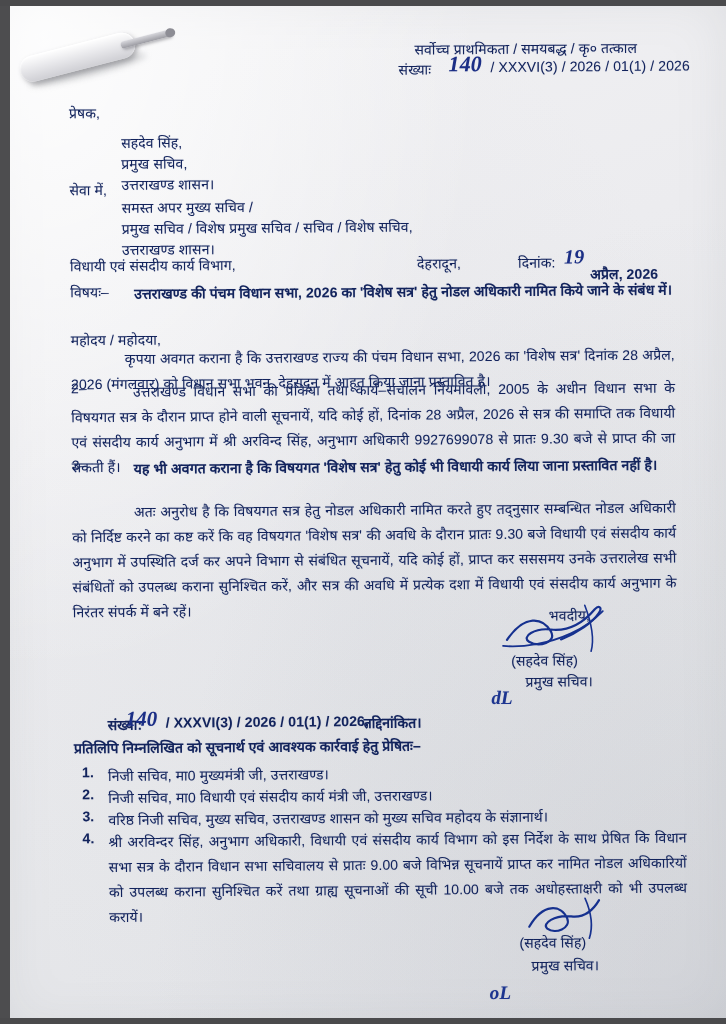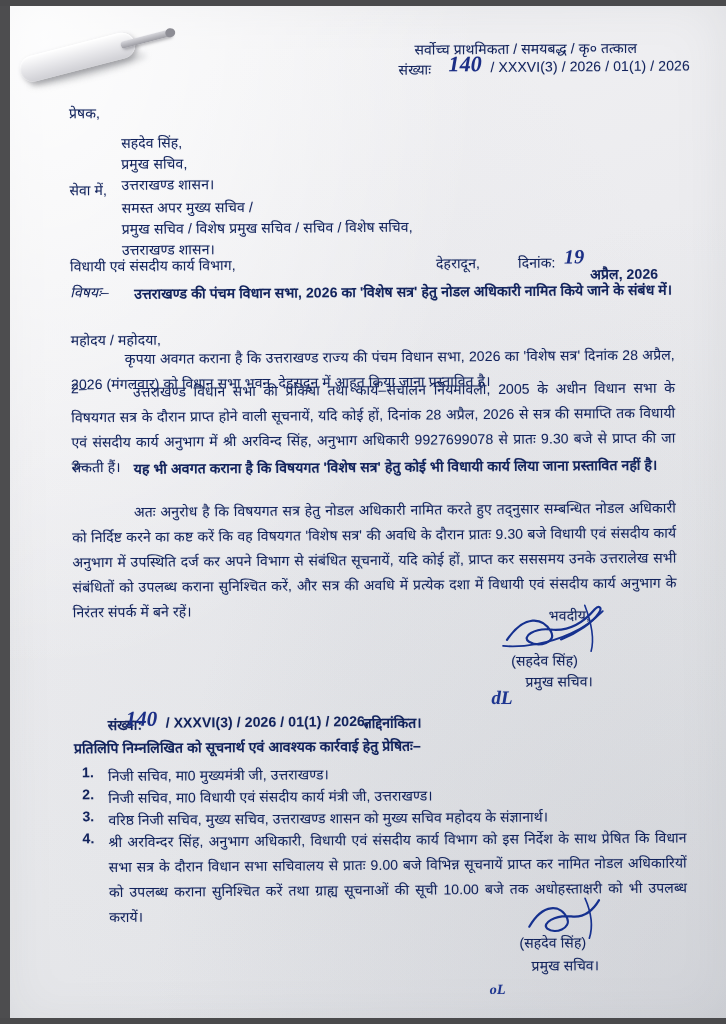--- a/index.html
+++ b/index.html
@@ -151,26 +151,26 @@
     <div class="txt s14 hi" style="left:124px; top:131px;">सहदेव सिंह,</div>
     <div class="txt s14 hi" style="left:124px; top:152px;">प्रमुख सचिव,</div>
     <div class="txt s14 hi" style="left:124px; top:173px;">उत्तराखण्ड शासन।</div>
 
     <div class="txt s14 hi" style="left:72px; top:178px;">सेवा में,</div>
     <div class="txt s14 hi" style="left:124px; top:196px;">समस्त अपर मुख्य सचिव /</div>
     <div class="txt s14 hi" style="left:124px; top:217px;">प्रमुख सचिव / विशेष प्रमुख सचिव / सचिव / विशेष सचिव,</div>
     <div class="txt s14 hi" style="left:124px; top:238px;">उत्तराखण्ड शासन।</div>
 
     <div class="txt s14 hi" style="left:72px; top:254px;">विधायी एवं संसदीय कार्य विभाग,</div>
-    <div class="txt s14 hi" style="left:438px; top:254px;">देहरादून,</div>
+    <div class="txt s14 hi" style="left:419px; top:254px;">देहरादून,</div>
     <div class="txt s14 hi" style="left:520px; top:254px;">दिनांक:</div>
     <div class="txt hand" style="left:566px; top:247px; font-size:20px;">19</div>
     <div class="txt s14 hi" style="left:592px; top:266px;font-weight:bold;">अप्रैल, 2026</div>
 
-    <div class="txt s14 hi" style="left:72px; top:280px;font-style:italic;">विषयः–</div>
+    <div class="txt s14 hi" style="left:72px; top:280px;">विषयः–</div>
     <div class="blk txt s14 hi b just" style="left:136px; top:280px; width:540px; line-height:24px;">उत्तराखण्ड की पंचम विधान सभा, 2026 का 'विशेष सत्र' हेतु नोडल अधिकारी नामित किये जाने के संबंध में।</div>
 
     <div class="txt s14 hi" style="left:72px; top:328px;">महोदय / महोदया,</div>
 
     <div class="blk txt s14 hi just" style="left:72px; top:345px; width:604px; text-indent:54px;">कृपया अवगत कराना है कि उत्तराखण्ड राज्य की पंचम विधान सभा, 2026 का 'विशेष सत्र' दिनांक 28 अप्रैल, 2026 (मंगलवार) को विधान सभा भवन, देहरादून में आहूत किया जाना प्रस्तावित है।</div>
 
     <div class="txt s14 hi" style="left:72px; top:378px;">2–</div>
     <div class="blk txt s14 hi just" style="left:72px; top:378px; width:604px; text-indent:62px;">उत्तराखण्ड विधान सभा की प्रकिया तथा कार्य–संचालन नियमावली, 2005 के अधीन विधान सभा के विषयगत सत्र के दौरान प्राप्त होने वाली सूचनायें, यदि कोई हों, दिनांक 28 अप्रैल, 2026 से सत्र की समाप्ति तक विधायी एवं संसदीय कार्य अनुभाग में श्री अरविन्द सिंह, अनुभाग अधिकारी 9927699078 से प्रातः 9.30 बजे से प्राप्त की जा सकती हैं।</div>
 
     <div class="txt s14 hi" style="left:72px; top:455px;">3–</div>
@@ -218,16 +218,16 @@
     <div class="sig" style="left:520px; top:898px;">
       <svg width="90" height="48" viewBox="0 0 90 48">
         <path d="M6 30 C20 6, 38 8, 44 22 C48 32, 32 38, 24 32 C18 27, 32 18, 48 20 C62 22, 70 14, 76 4" fill="none" stroke="#16318f" stroke-width="2.2" stroke-linecap="round"></path>
         <path d="M62 2 C68 16, 70 30, 66 42" fill="none" stroke="#16318f" stroke-width="1.7" stroke-linecap="round"></path>
       </svg>
     </div>
 
     <div class="txt s14 hi" style="left:516px; top:934px;">(सहदेव सिंह)</div>
     <div class="txt s14 hi" style="left:528px; top:957px;">प्रमुख सचिव।</div>
 
-    <div class="txt hand ink" style="left:486px; top:983px; font-size:14px;">oL</div>
+    <div class="txt hand ink" style="left:486px; top:983px; font-size:19px;">oL</div>
 
   </div>
 </div>
 
 </body></html>

